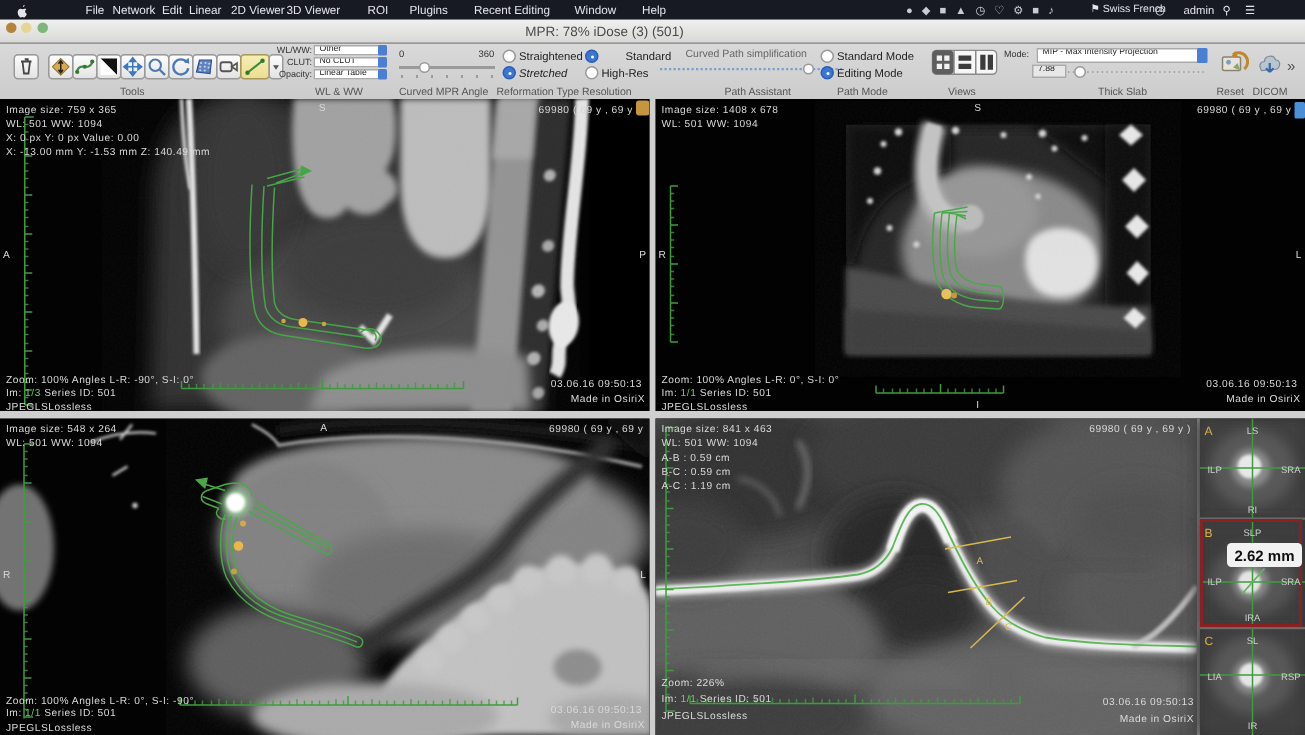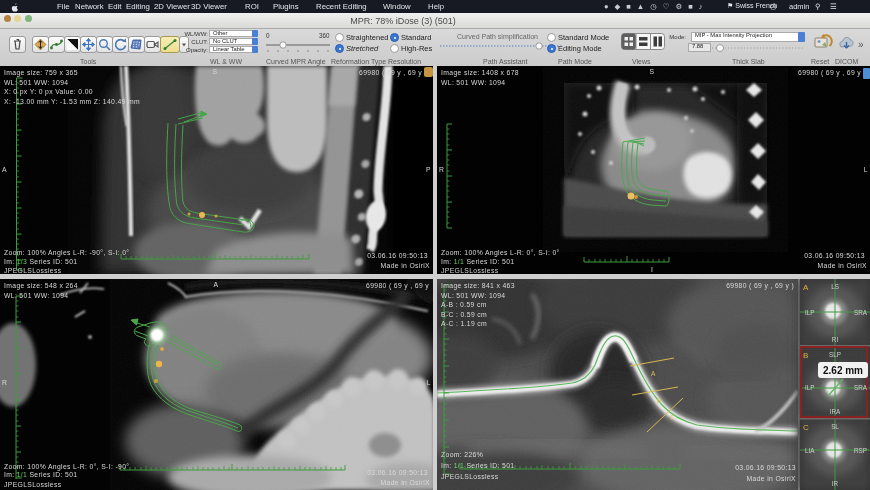--- a/index.html
+++ b/index.html
@@ -23,21 +23,21 @@
 </style></head>
 <body>
 <div id="menubar" class="abs">
 <svg style="position:absolute;left:11px;top:2.5px;" width="8" height="9" viewBox="0 0 8 9">
       <path d="M5.4 0.2 C5.5 0.9 5 1.6 4.3 1.8 C4.2 1.1 4.7 0.4 5.4 0.2 Z M6.6 3.2 C6 3.6 5.7 4.2 5.8 4.9 C5.9 5.6 6.3 6.1 6.9 6.4 C6.6 7.2 6.1 8 5.4 8.5 C4.9 8.8 4.4 8.4 3.9 8.4 C3.4 8.4 2.9 8.8 2.4 8.5 C1.4 7.8 0.7 6.3 0.8 5 C0.9 3.8 1.7 2.9 2.7 2.9 C3.2 2.9 3.7 3.2 4.1 3.2 C4.5 3.2 5.1 2.8 5.7 2.9 C6 2.9 6.3 3 6.6 3.2 Z" fill="#e3e5ea"></path>
     </svg>
 <span style="left:27px;font-weight:bold;margin-top:47px;">OsiriX</span>
 <span style="left:57px;">File</span>
 <span style="left:75px;">Network</span>
 <span style="left:108px;">Edit</span>
-<span style="left:126px;">Editing</span>
+<span style="left:126px;">Linear</span>
 <span style="left:154px;">2D Viewer</span>
 <span style="left:191px;">3D Viewer</span>
 <span style="left:245px;">ROI</span>
 <span style="left:273px;">Plugins</span>
 <span style="left:316px;">Recent Editing</span>
 <span style="left:383px;">Window</span>
 <span style="left:428px;">Help</span>
 <span style="left:604px;font-size:7.5px;letter-spacing:6px;color:#c9ccd4;">●◆■▲◷♡⚙■♪</span>
 <span style="left:727px;font-size:7px;">⚑ Swiss French</span>
 <span style="left:770px;font-size:7.5px;">◷</span>
@@ -138,21 +138,21 @@
 </svg>
 <div class="tlabel" style="left:266px;">Curved MPR Angle</div>
 
 <div class="radio" style="left:335px;top:4px;"></div>
 <div class="rlab" style="left:346px;top:4px;">Straightened</div>
 <div class="radio sel" style="left:335px;top:15px;"></div>
 <div class="rlab" style="left:346px;top:15px;font-style:italic;">Stretched</div>
 <div class="tlabel" style="left:331px;">Reformation Type</div>
 
 <div class="radio sel" style="left:390px;top:4px;"></div>
-<div class="rlab" style="left:401px;top:4px;">Standard</div>
+<div class="rlab" style="left:417px;top:4px;">Standard</div>
 <div class="radio" style="left:390px;top:15px;"></div>
 <div class="rlab" style="left:401px;top:15px;">High-Res</div>
 <div class="tlabel" style="left:388px;">Resolution</div>
 
 <div class="rlab" style="left:457px;top:4px;color:#666;font-size:7px;">Curved Path simplification</div>
 <svg class="abs" style="left:438px;top:11px;" width="126" height="12">
 <line x1="2" y1="6" x2="124" y2="6" stroke="#7d9fc9" stroke-width="1.5" stroke-dasharray="1.5,1.5"></line>
 <circle cx="101" cy="6" r="3.2" fill="#fdfdfd" stroke="#999"></circle>
 </svg>
 <div class="tlabel" style="left:483px;">Path Assistant</div>

